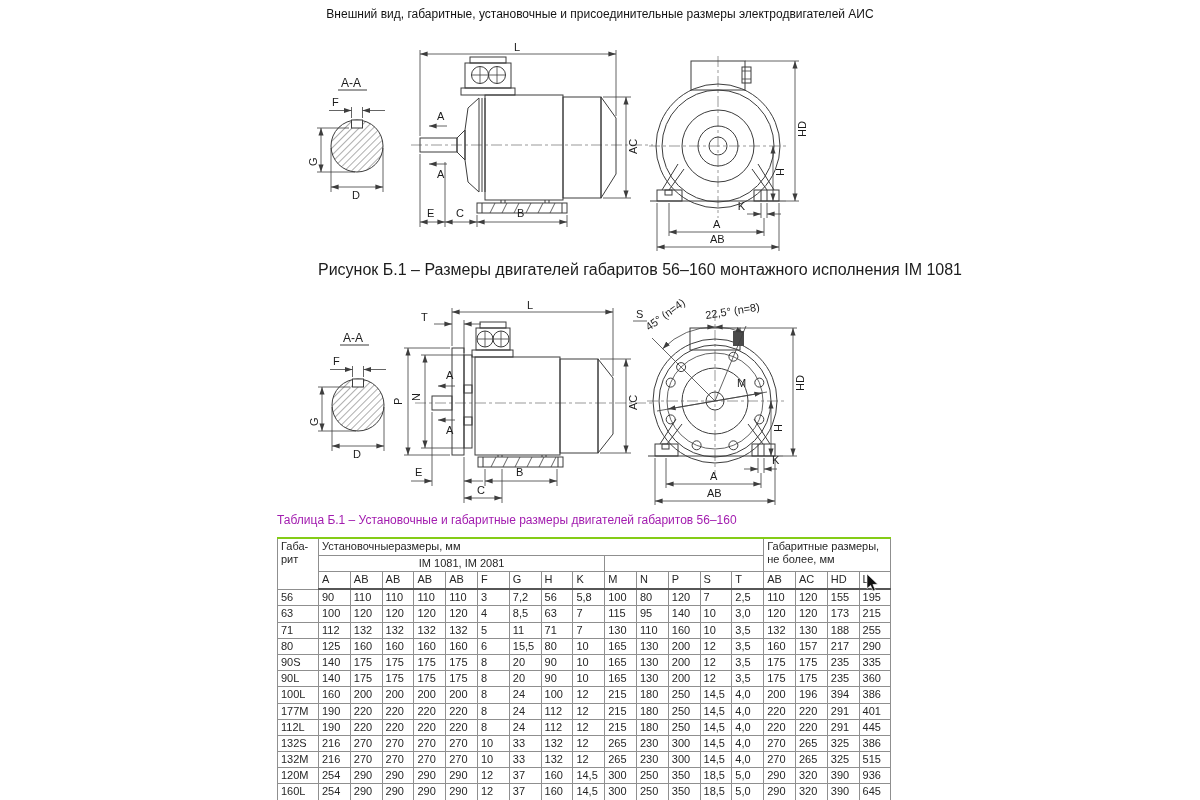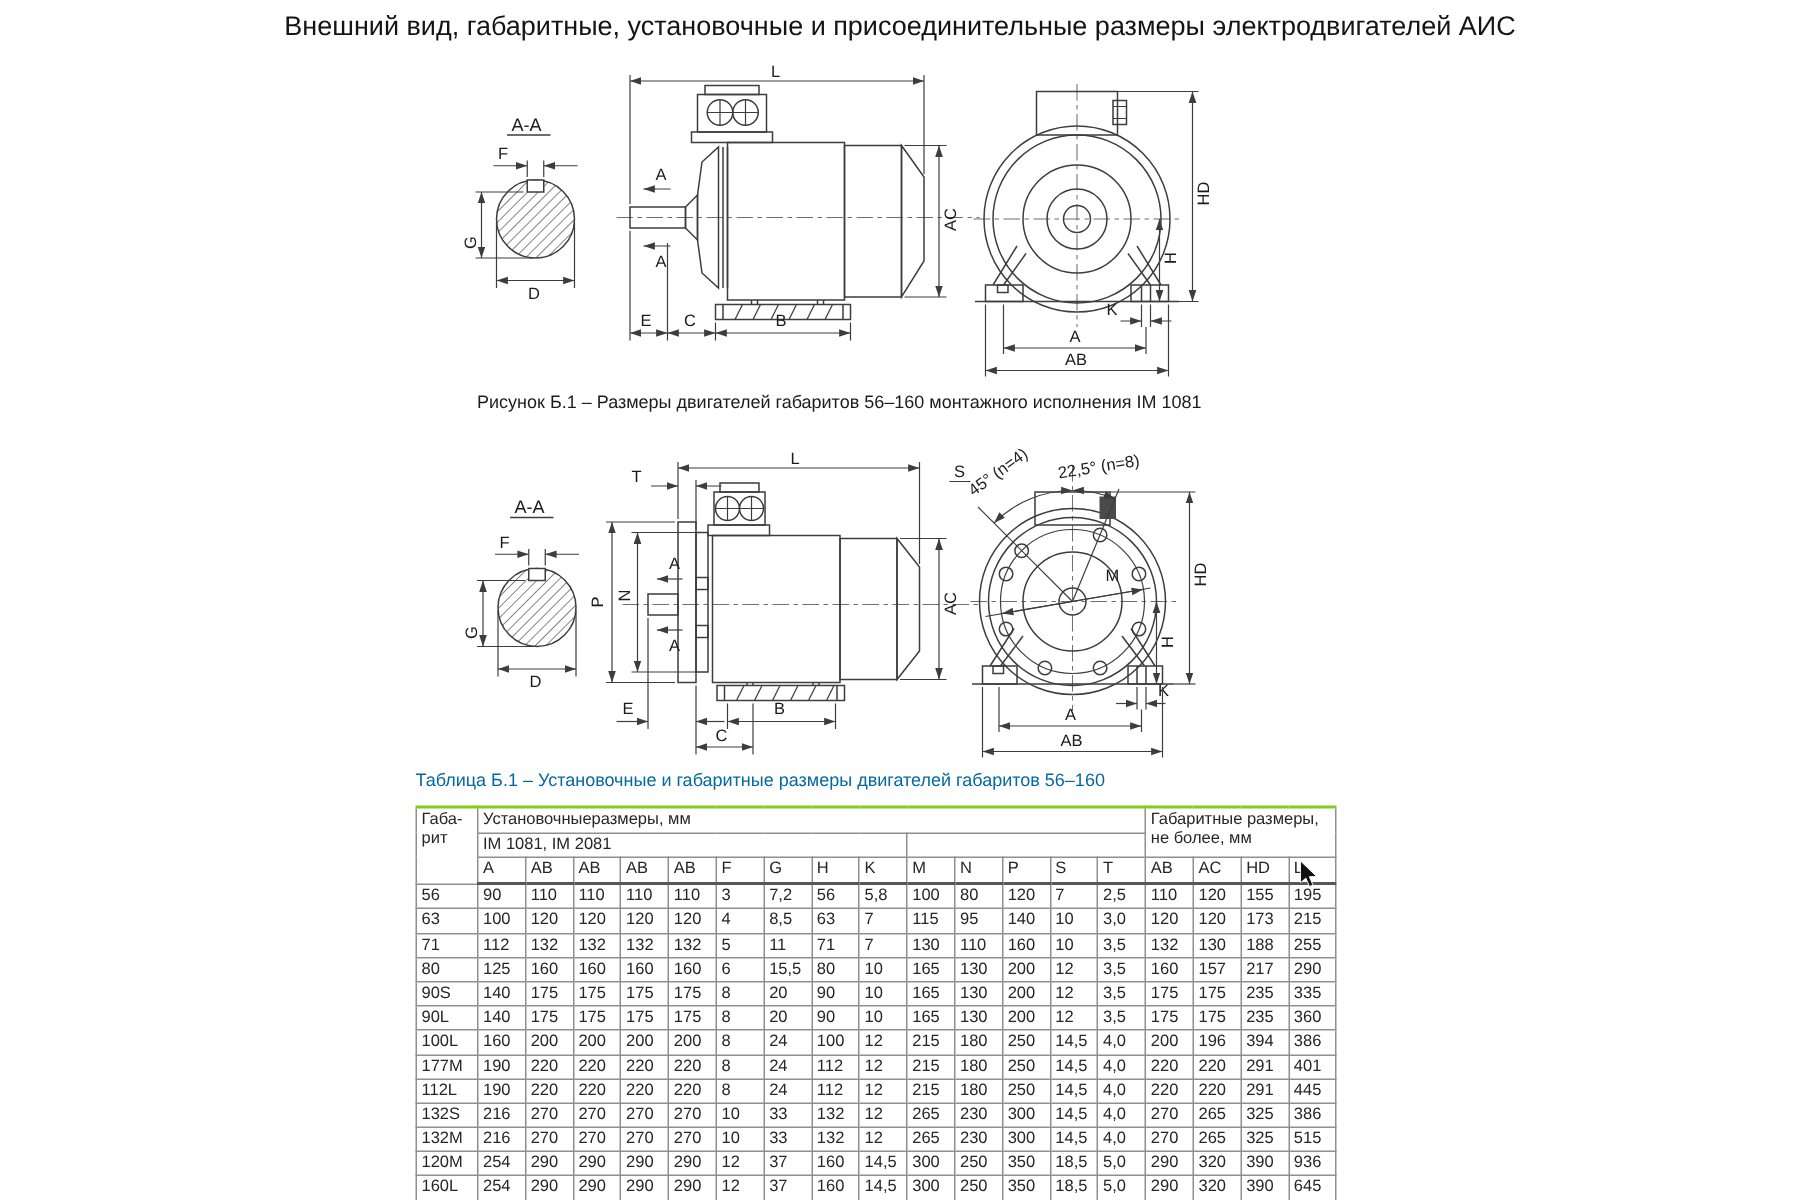--- a/index.html
+++ b/index.html
@@ -1,38 +1,38 @@
 <!DOCTYPE html>
 <html><head>
 <meta charset="utf-8">
 <style>
   html,body{margin:0;padding:0;background:#fff;}
   .page{position:relative;width:1200px;height:800px;background:#fff;overflow:hidden;
         font-family:"Liberation Sans",sans-serif;color:#1d1d1d;}
   .title{position:absolute;top:7px;left:0;width:1200px;text-align:center;
-         font-size:18px;color:#141414;}
-  .fig-caption{position:absolute;left:318px;top:261px;font-size:12px;color:#1c1c1c;}
-  .tbl-caption{position:absolute;left:277px;top:513px;font-size:12px;color:#0369a1;}
+         font-size:12px;color:#141414;}
+  .fig-caption{position:absolute;left:318px;top:261px;font-size:16px;color:#1c1c1c;}
+  .tbl-caption{position:absolute;left:277px;top:513px;font-size:12px;color:#a21caf;}
   
   svg{position:absolute;}
   #fig1{left:305px;top:40px;}
   #fig2{left:305px;top:298px;}
   svg .s{stroke:#3d3d3d;stroke-width:1;fill:none;}
   svg .d{stroke:#3d3d3d;stroke-width:0.8;fill:none;}
   svg .cl{stroke:#6e6e6e;stroke-width:0.7;stroke-dasharray:11 3 3 3;fill:none;}
   svg text{font-family:"Liberation Sans",sans-serif;font-size:11px;fill:#1b1b1b;stroke:none;}
   svg text.sec{font-size:12px;}
   
   table.dims{position:absolute;left:277px;top:537px;width:613px;border-collapse:collapse;
              table-layout:fixed;font-size:11px;color:#262626;border-top:2px solid #84cc16;}
   table.dims th,table.dims td{border:1px solid #8f8f8f;padding:1px 3px;font-weight:400;
              text-align:left;vertical-align:top;white-space:nowrap;line-height:1.2;
              overflow:hidden;box-sizing:border-box;}
   table.dims thead tr:nth-child(1) th{height:17px;}
-  table.dims thead tr:nth-child(2) th{height:16px;}
+  table.dims thead tr:nth-child(2) th{height:16px;text-align:center;}
   table.dims thead tr:nth-child(3) th{height:18px;border-bottom:2px solid #565656;}
   table.dims tbody td{height:16.2px;}
   col.cg{width:41px;} col.cv{width:31.8px;}
   .cursor{left:866px;top:573px;}
 </style>
 </head>
 <body>
 
 <div class="page">
 

